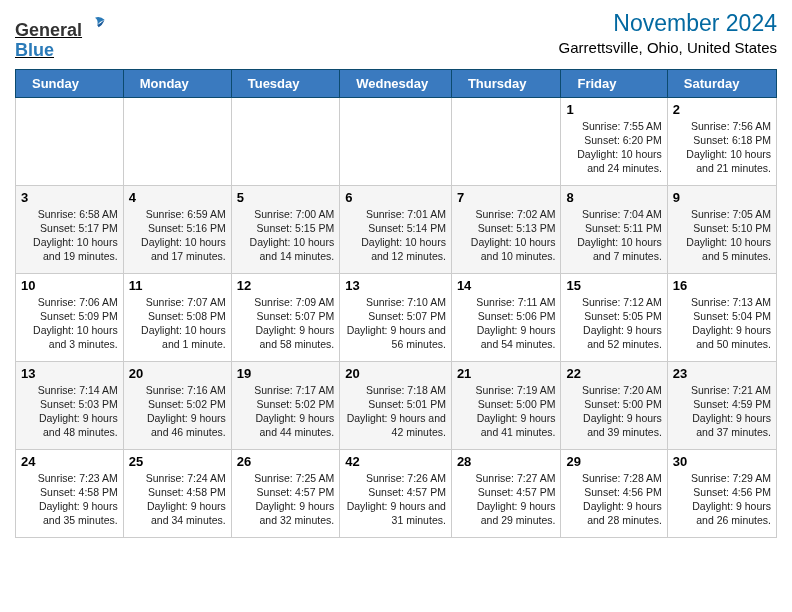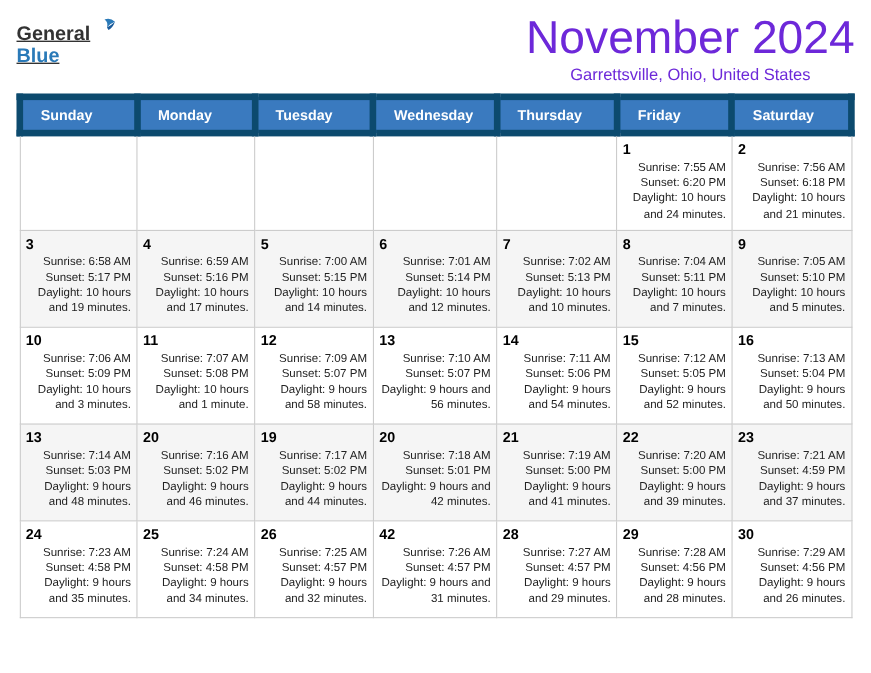--- a/index.html
+++ b/index.html
@@ -31,43 +31,43 @@
     .logo-blue { color: #2a7ab8; }
     .logo-icon {
       width: 22px;
       height: 22px;
       margin-left: 2px;
     }
     .title-block {
       text-align: right;
     }
     .month-title {
-      font-size: 42px;
+      font-size: 23px;
       font-weight: normal;
-      color: #6d28d9;
+      color: #0369a1;
     }
     .location {
       font-size: 15px;
-      color: #6d28d9;
+      color: #000000;
       margin-top: 2px;
       text-align: center;
     }
     .calendar {
       width: 100%;
       border-collapse: collapse;
       font-size: 11px;
     }
     .calendar thead th {
       background-color: #3a7abf;
       color: #fff;
       padding: 6px 16px;
       text-align: left;
       font-size: 13px;
       font-weight: bold;
-      border: 6px solid #0c4a6e;
+      border: 1px solid #0c4a6e;
     }
     .calendar tbody td {
       border: 1px solid #ccc;
       vertical-align: top;
       padding: 4px 5px;
       width: 113px;
       height: 88px;
       background: #fff;
     }
     .calendar tbody tr:nth-child(even) td {

